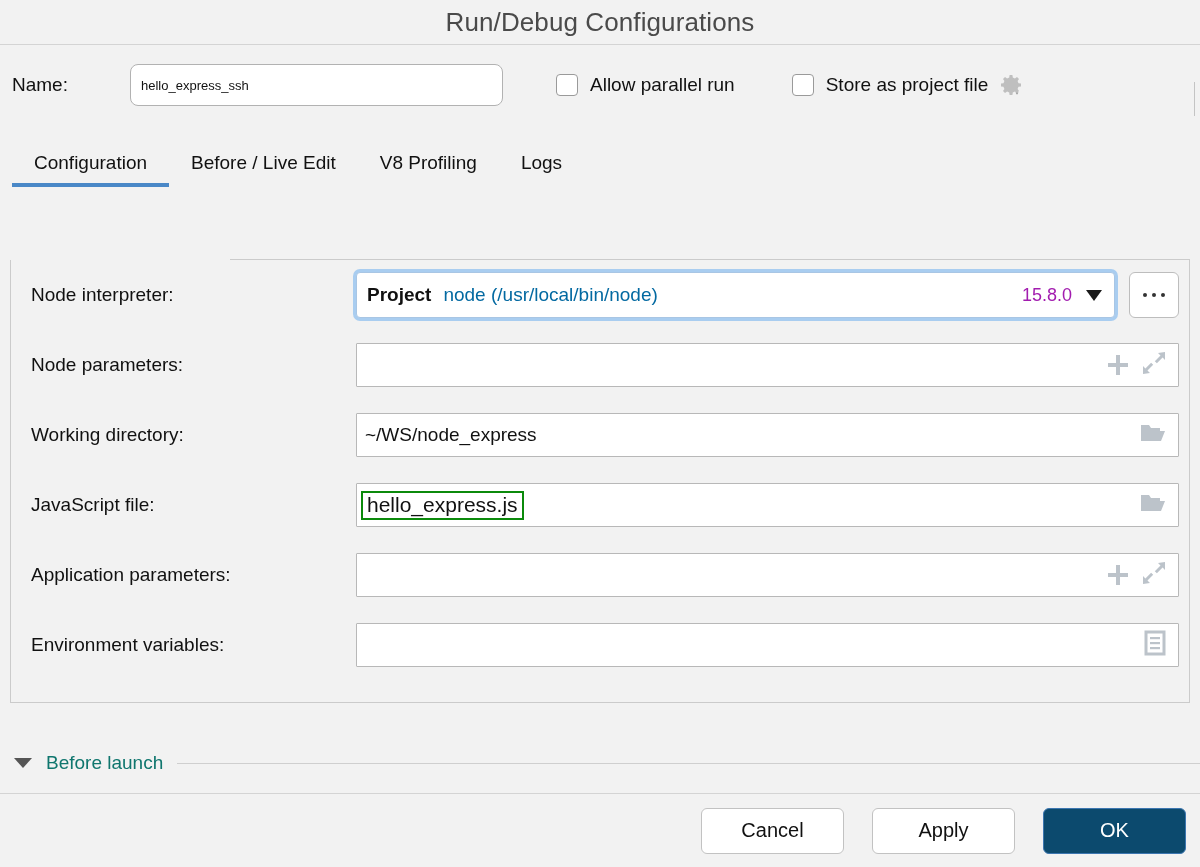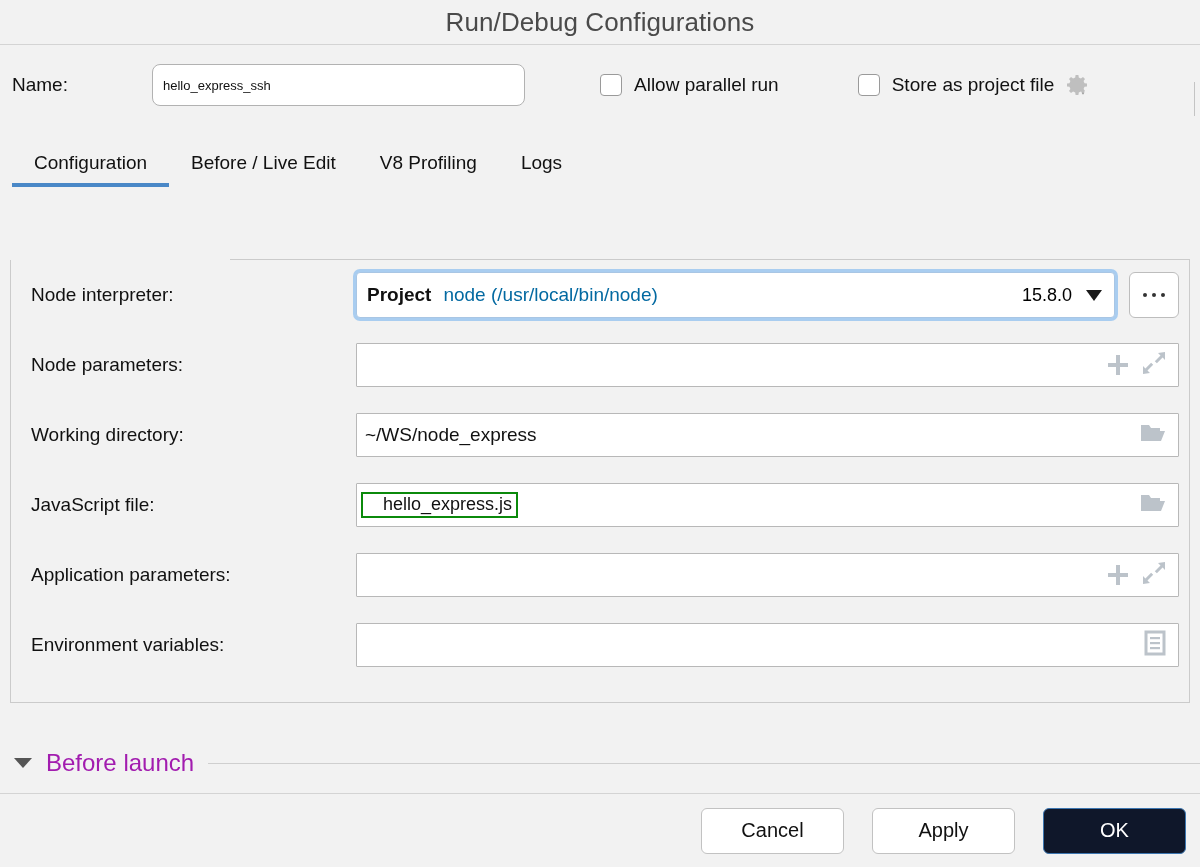--- a/index.html
+++ b/index.html
@@ -33,21 +33,20 @@
     letter-spacing: 0.1px;
   }
 
   
   .name-row {
     height: 80px;
     display: flex;
     align-items: center;
     padding: 0 8px 0 12px;
     box-sizing: border-box;
-    gap: 22px;
   }
   .name-label {
     font-size: 19px;
     color: #111;
     width: 118px;
   }
   .name-input {
     width: 373px;
     height: 42px;
     box-sizing: border-box;
@@ -200,21 +199,21 @@
     font-weight: bold;
   }
   .combo-secondary {
     font-size: 19px;
     color: #0369a1;
     margin-left: 12px;
   }
   .combo-version {
     margin-left: auto;
     font-size: 18px;
-    color: #000000;
+    color: #a21caf;
   }
   .combo-arrow {
     margin-left: 14px;
     margin-right: 2px;
     width: 0; height: 0;
     border-left: 8px solid transparent;
     border-right: 8px solid transparent;
     border-top: 11px solid #1a1a1a;
   }
   .dots-btn {
@@ -233,24 +232,24 @@
   }
   .dots-btn i {
     width: 4px; height: 4px; border-radius: 50%;
     background: #333; display: block;
   }
 
   
   .green-box {
     display: inline-block;
     border: 2px solid #0b8a0b;
-    padding: 1px 4px 3px 20px;
+    padding: 1px 4px 3px 4px;
     margin-left: -4px;
     line-height: 1;
-    font-size: 18px;
+    font-size: 21px;
     color: #111;
   }
 
   .field-icons {
     margin-left: auto;
     display: flex;
     align-items: center;
     gap: 14px;
     padding-right: 4px;
   }
@@ -275,21 +274,21 @@
     box-sizing: border-box;
   }
   .bl-triangle {
     width: 0; height: 0;
     border-left: 9px solid transparent;
     border-right: 9px solid transparent;
     border-top: 10px solid #555;
     margin-right: 14px;
     flex: 0 0 auto;
   }
-  .bl-text { font-size: 24px; color: #a21caf; white-space: nowrap; }
+  .bl-text { font-size: 19px; color: #0f766e; white-space: nowrap; }
   .bl-rule { flex: 1 1 auto; height: 1px; background: #cfcfcf; margin-left: 14px; margin-right: 0; }
 
   .bottom-divider {
     position: absolute;
     left: 0; top: 793px;
     width: 1200px; height: 1px;
     background: #d4d4d4;
   }
 
   
@@ -312,21 +311,21 @@
     font-size: 20px;
     font-family: "Liberation Sans", sans-serif;
     display: flex;
     align-items: center;
     justify-content: center;
     background: #fff;
     border: 1px solid #c2c2c2;
     color: #111;
   }
   .btn.primary {
-    background: #0f172a;
+    background: #0c4a6e;
     border: 1px solid #3c76b0;
     color: #fff;
   }
 </style>
 </head>
 <body>
 
 <div class="titlebar">
   <div class="titlebar-text">Run/Debug Configurations</div>
 </div>

